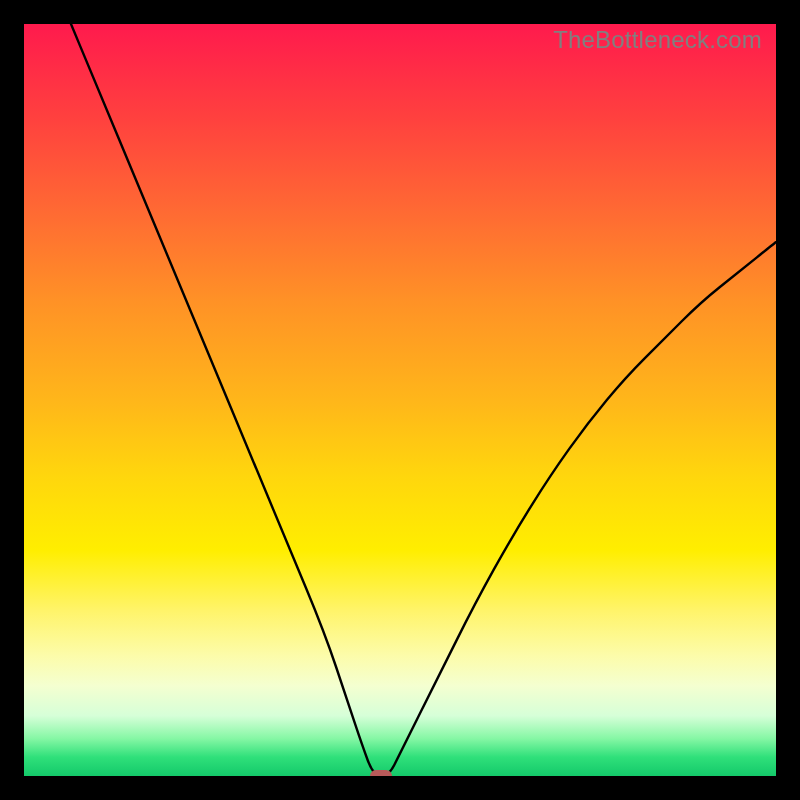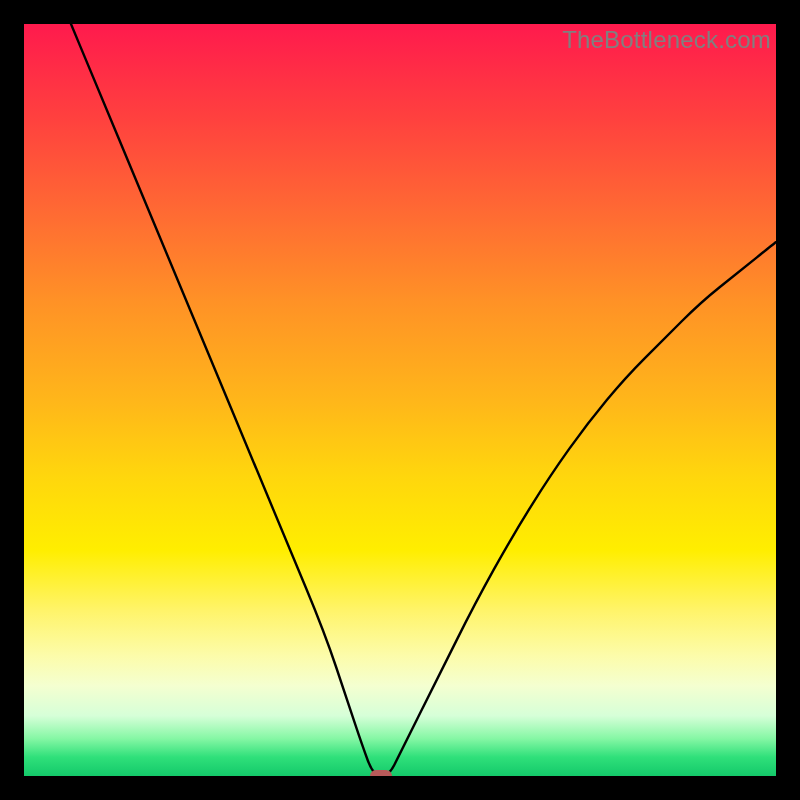--- a/index.html
+++ b/index.html
@@ -37,21 +37,21 @@
       #d6ffd8 92%,
       #86f7a5 95%,
       #2fe07a 97.5%,
       #14c96a 100%
     );
     overflow: hidden;
   }
   .watermark {
     position: absolute;
     top: 2px;
-    right: 5px;
+    right: 14px;
     color: #808080;
     font-size: 24px;
     font-weight: 500;
     letter-spacing: 0.2px;
     z-index: 3;
     pointer-events: none;
   }
   .marker {
     position: absolute;
     width: 22px;

